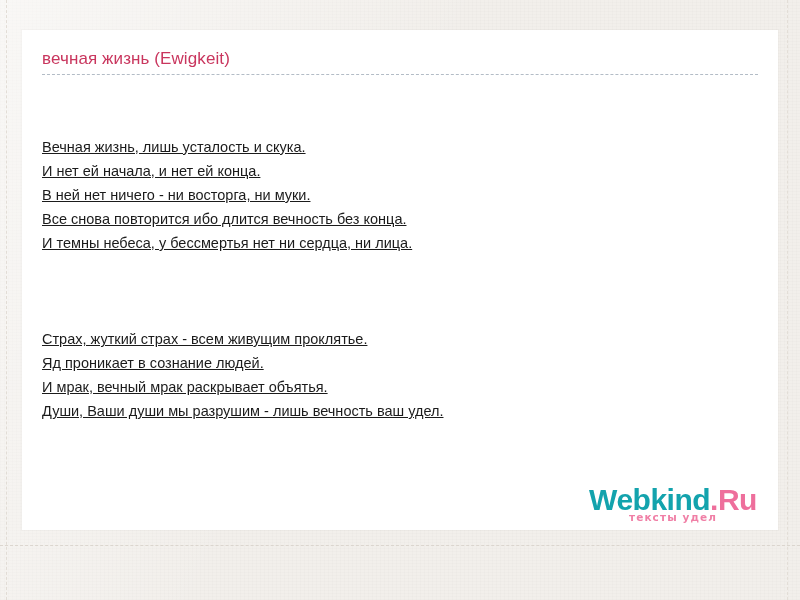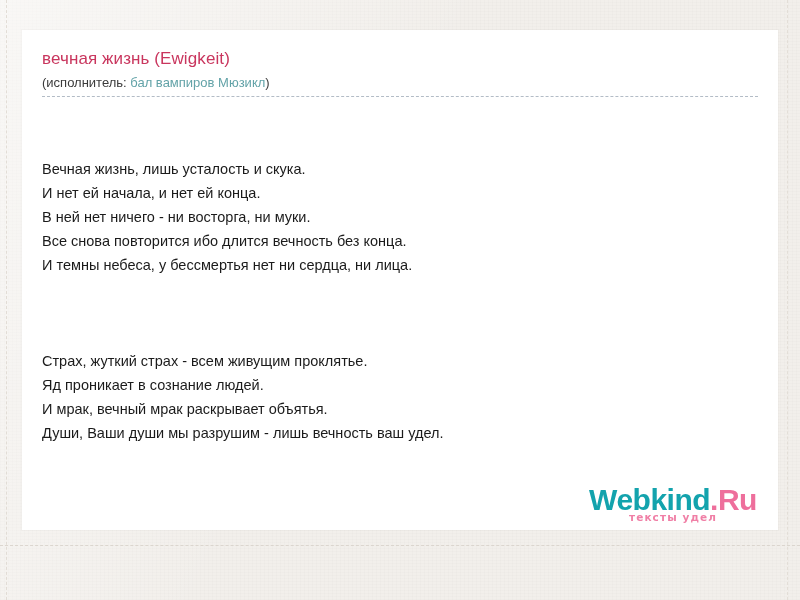--- a/index.html
+++ b/index.html
@@ -98,20 +98,21 @@
   #lyrics-body {
     padding: 12px 20px 0 20px;
     font-size: 14.5px;
     line-height: 24px;
     color: #1b1b1b;
     white-space: pre-wrap;
   }
   .lyrics-stanza {
     margin: 0 0 24px 0;
     white-space: pre-wrap;
+    text-decoration: underline;
   }
   .lyrics-stanza:last-child {
     margin-bottom: 0;
   }
 
   
   #watermark {
     position: absolute;
     left: 575px;
     top: 484px;
@@ -151,23 +152,20 @@
   <div id="backdrop-edge-left"></div>
   <div id="backdrop-edge-right"></div>
   <div id="backdrop-seam"></div>
 </div>
 
 <div id="song-card">
 
   <div id="song-header">
     <h1 id="song-title">вечная жизнь (Ewigkeit)</h1>
 
-    <div id="artist-line">
-      <span>(исполнитель:</span><a href="#" id="artist-link"> бал вампиров Мюзикл</a><span>)</span>
-    </div>
   </div>
 
   <div id="header-rule"></div>
 
   <div id="lyrics-body">
     <p class="lyrics-stanza">Вечная жизнь, лишь усталость и скука.
 И нет ей начала, и нет ей конца.
 В ней нет ничего - ни восторга, ни муки.
 Все снова повторится ибо длится вечность без конца.
 И темны небеса, у бессмертья нет ни сердца, ни лица.</p>

